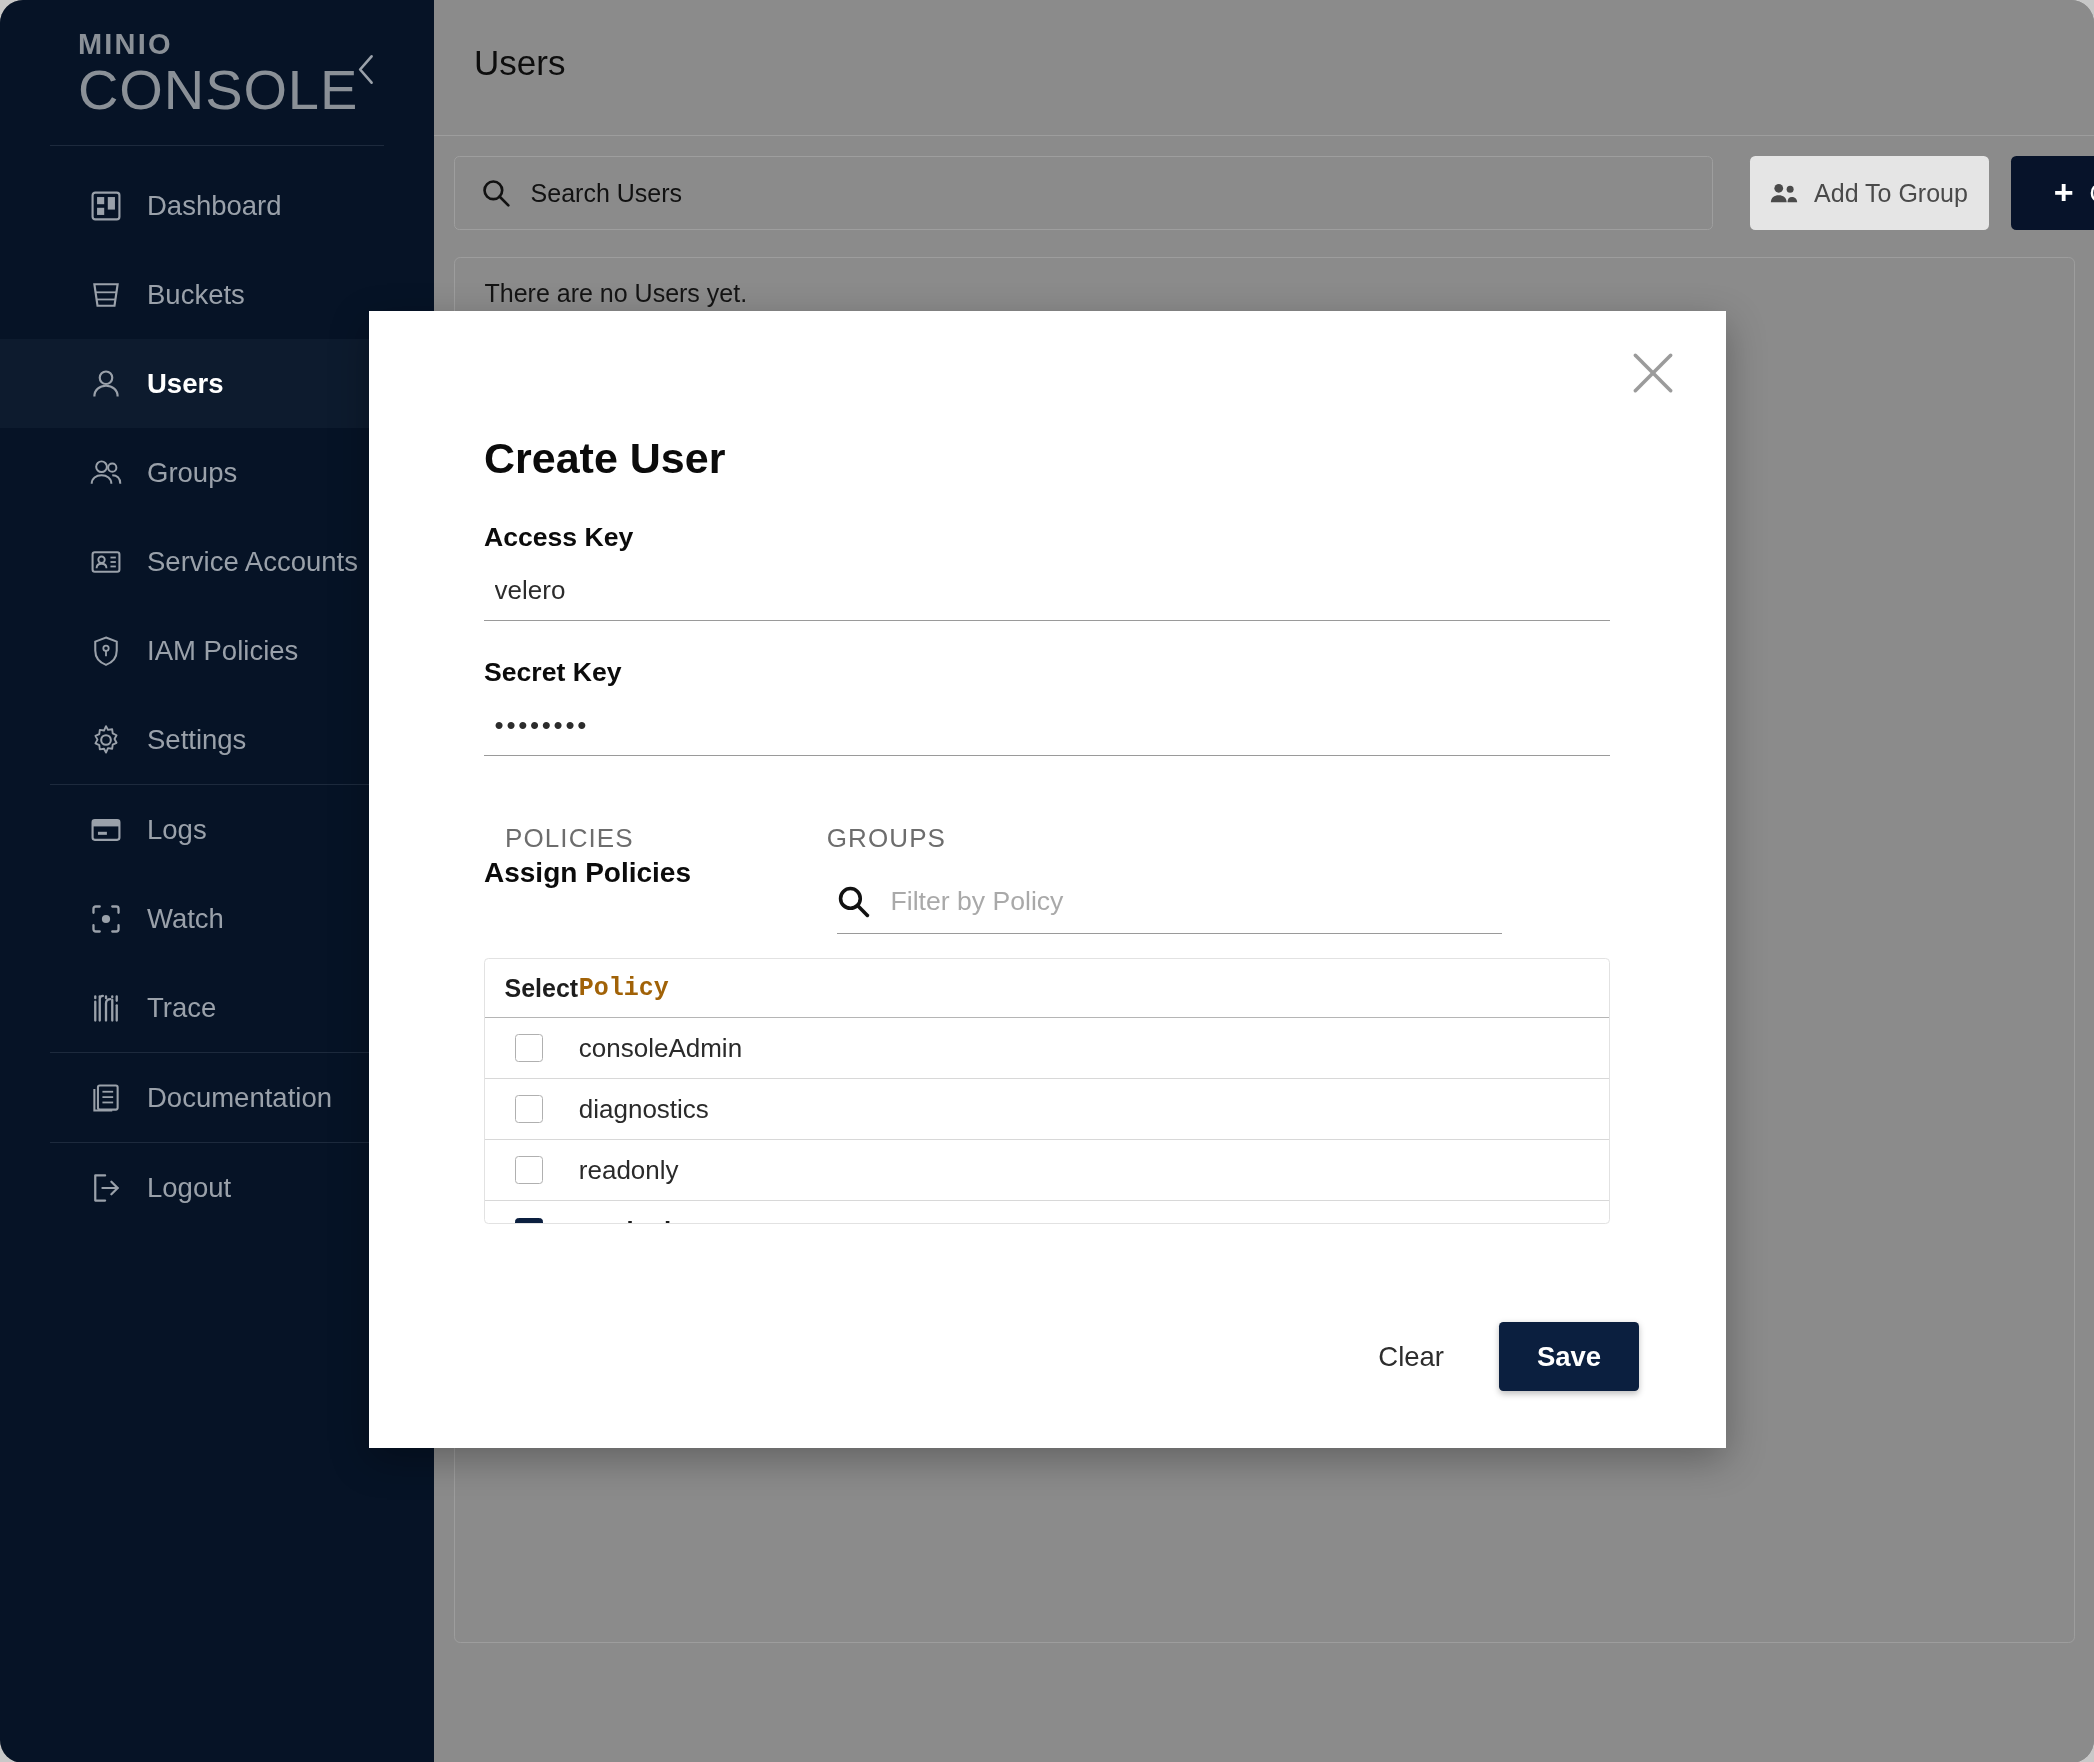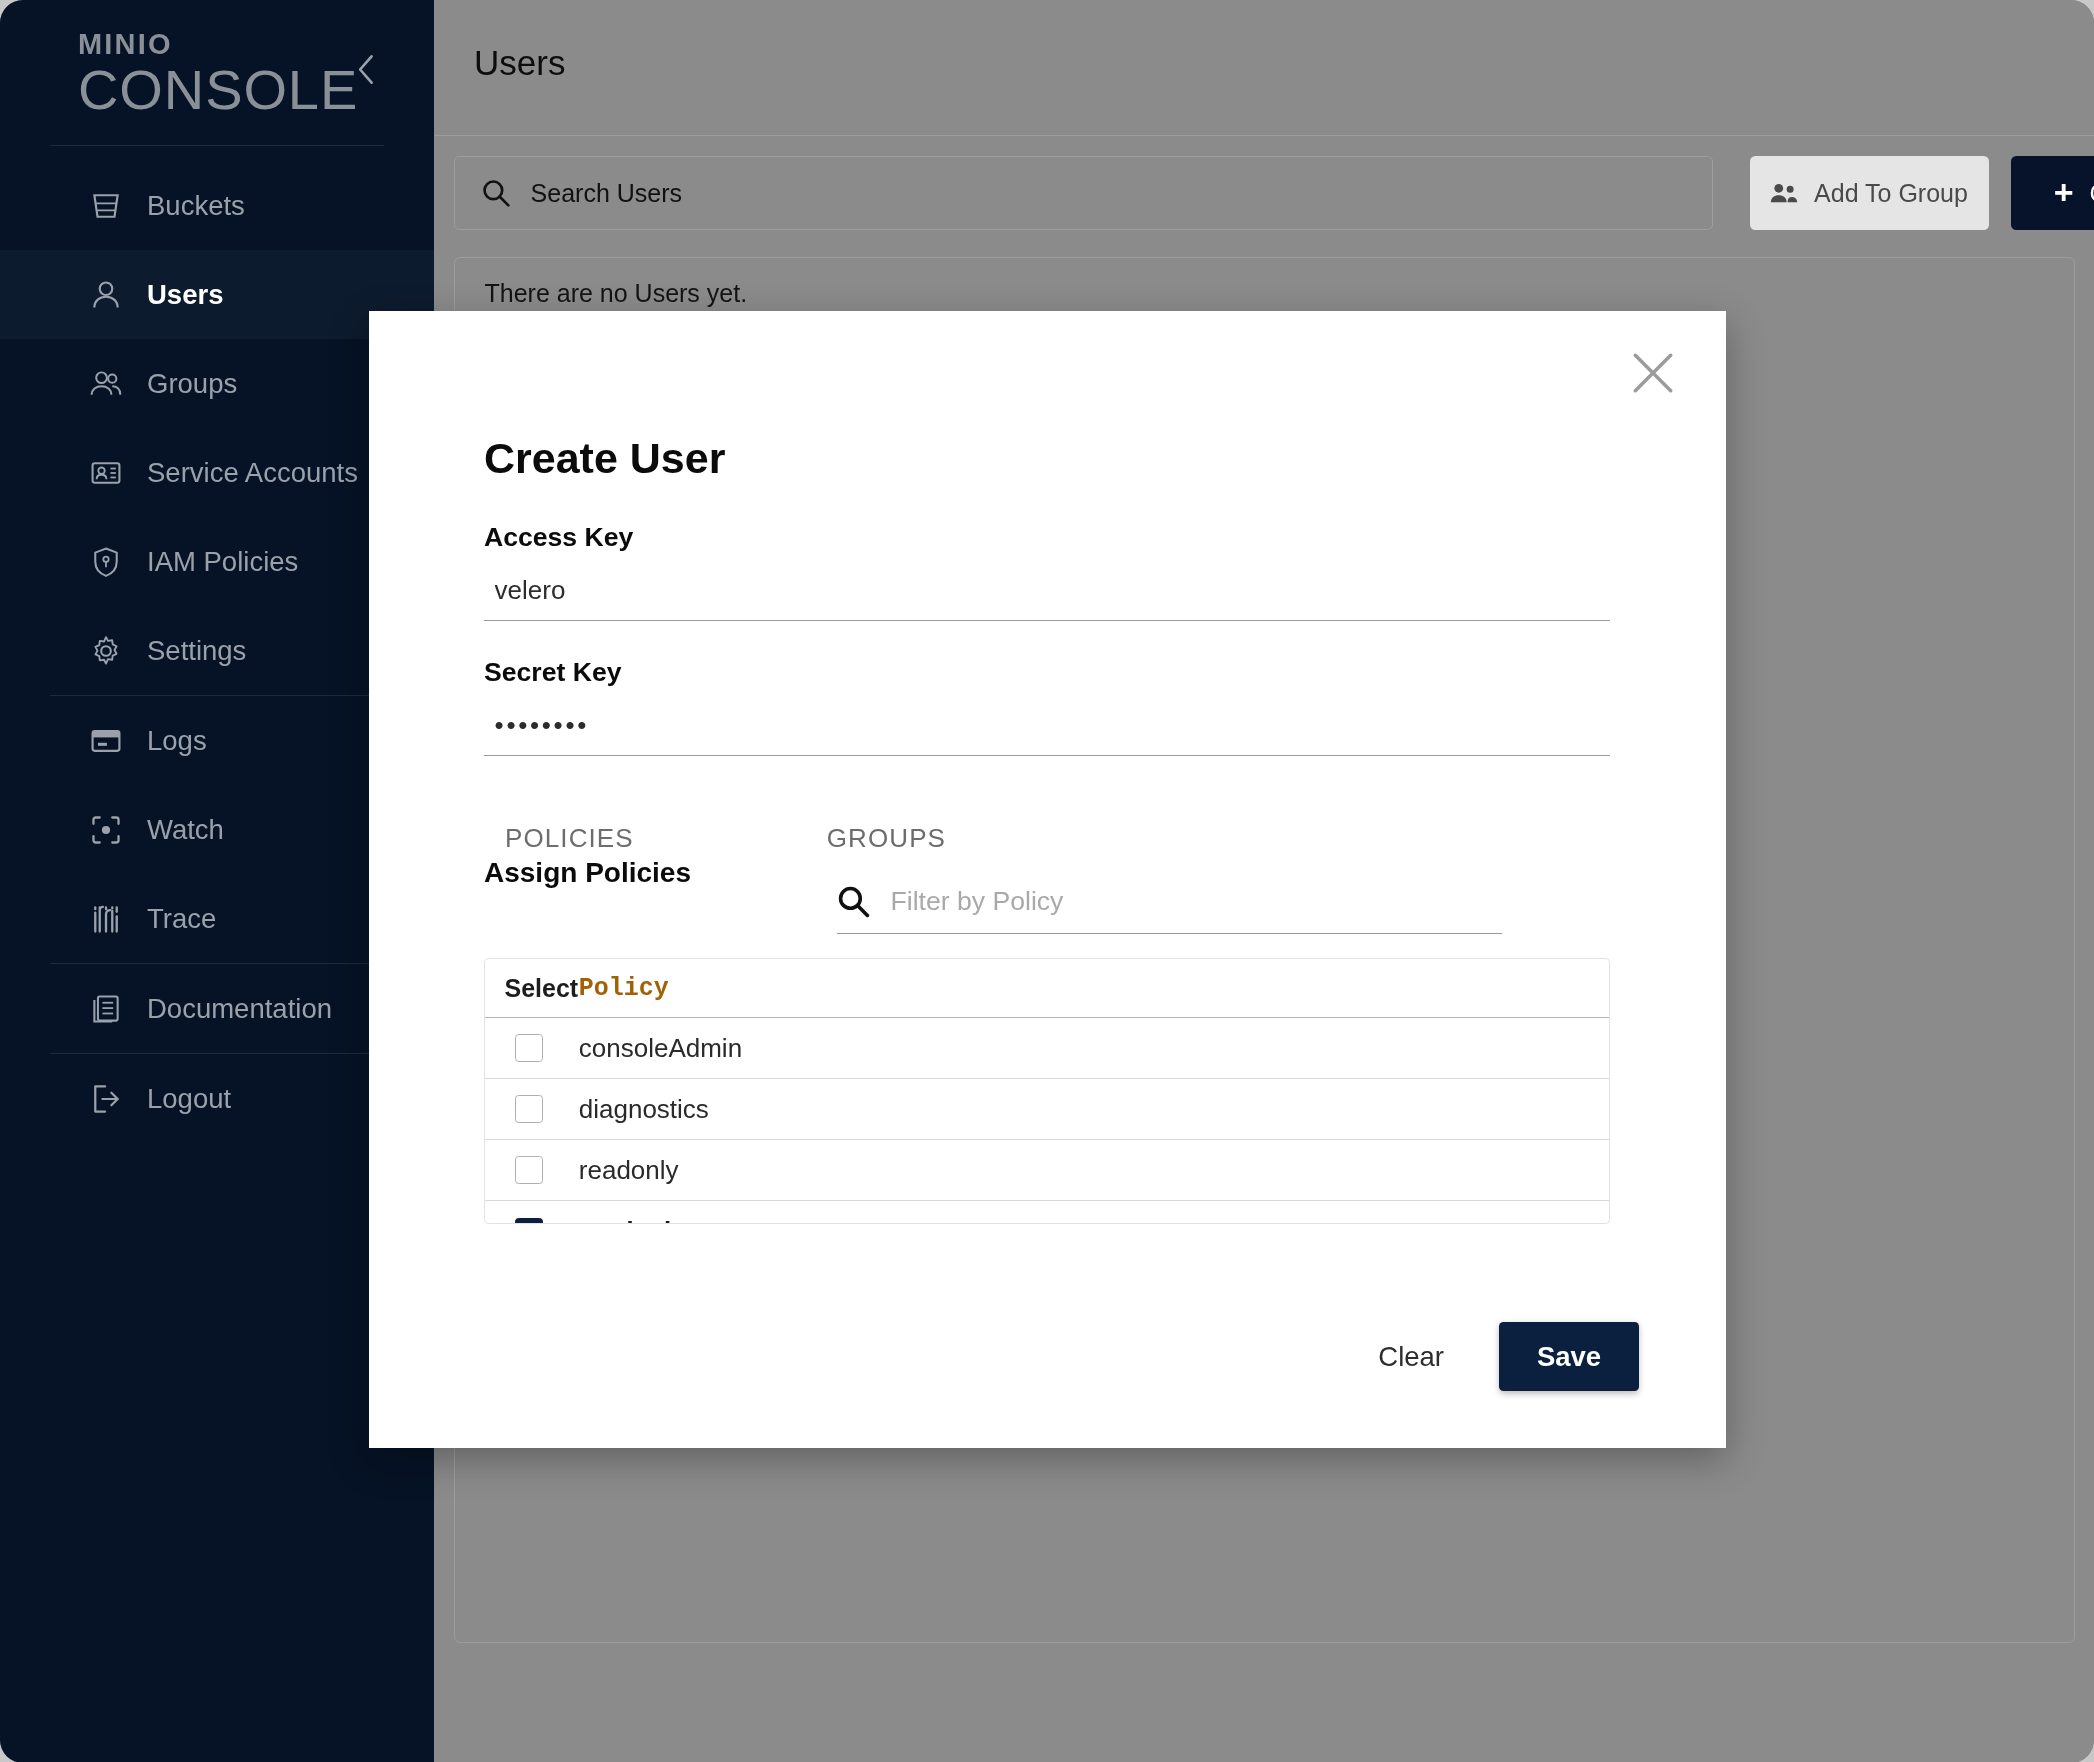--- a/index.html
+++ b/index.html
@@ -362,20 +362,31 @@
       <div id="collapse-btn">
         <svg width="26.6" height="37" viewBox="0 0 30 42" fill="none" aria-hidden="true">
           <path d="M21 6 L8 21 L21 36" stroke="#9aa1aa" stroke-width="3" fill="none" stroke-linecap="round" stroke-linejoin="round"></path>
         </svg>
       </div>
     </div>
 
     <div class="nav-divider top"></div>
 
     <div id="nav">
+        <div class="nav-item">
+          <span class="nav-icon">
+            <svg width="34" height="34" viewBox="0 0 38 38" fill="none">
+              <rect x="4" y="4" width="30" height="30" rx="3" stroke="#9aa1aa" stroke-width="2.4"></rect>
+              <rect x="9" y="9" width="8" height="8" fill="#9aa1aa"></rect>
+              <rect x="21" y="9" width="8" height="14" fill="#9aa1aa"></rect>
+              <rect x="9" y="21" width="8" height="8" fill="#9aa1aa"></rect>
+            </svg>
+          </span>
+          <span class="nav-label">Dashboard</span>
+        </div>
         <div class="nav-item">
           <span class="nav-icon">
             <svg width="34" height="34" viewBox="0 0 38 38" fill="none">
               <path d="M6 7h26l-3.5 24H9.5z" stroke="#9aa1aa" stroke-width="2.4" fill="none"></path>
               <line x1="7.2" y1="16" x2="30.8" y2="16" stroke="#9aa1aa" stroke-width="2"></line>
               <line x1="8.4" y1="24" x2="29.6" y2="24" stroke="#9aa1aa" stroke-width="2"></line>
             </svg>
           </span>
           <span class="nav-label">Buckets</span>
         </div>

